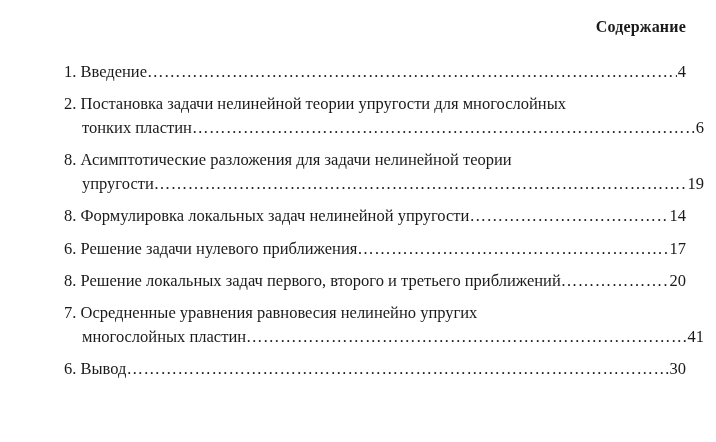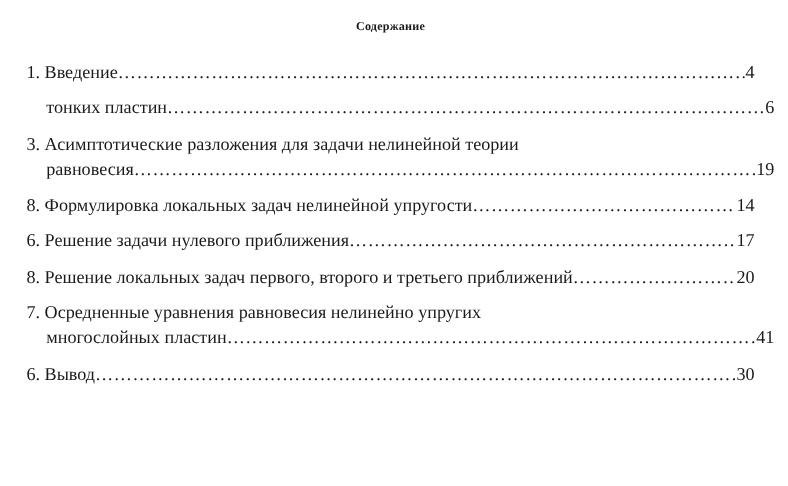--- a/index.html
+++ b/index.html
@@ -15,23 +15,23 @@
     overflow: hidden;
   }
   .page {
     position: relative;
     width: 716px;
     height: 442px;
     box-sizing: border-box;
     padding: 10px 30px 0 24px;
   }
   .doc-title {
-    text-align: center;
+    text-align: right;
     font-weight: bold;
-    font-size: 11px;
+    font-size: 16px;
     letter-spacing: 0.2px;
     margin: 8px 0 24px 0;
   }
   .toc {
     margin: 0;
     padding: 0;
     list-style: none;
   }
   .toc-entry {
     margin-bottom: 9px;
@@ -43,20 +43,21 @@
     align-items: baseline;
     width: 100%;
   }
   .entry-line.indented {
     padding-left: 18px;
     justify-content: flex-end;
   }
   .entry-text {
     white-space: pre;
     flex: 0 0 auto;
+    margin-left: 40px;
   }
   .leader {
     flex: 1 1 auto;
     overflow: hidden;
     white-space: nowrap;
     font-size: 16.5px;
     letter-spacing: 0.5px;
     margin: 0 0px;
     min-width: 0;
   }
@@ -77,34 +78,39 @@
   <div class="doc-title">Содержание</div>
   <ul class="toc">
       <li class="toc-entry">
         <div class="entry-line">
           <span class="entry-text">1. Введение</span>
           <span class="leader">……………………………………………………………………………………………………………………………………………………………………………………………………………………………………………</span>
           <span class="page-num">4</span>
         </div>
       </li>
       <li class="toc-entry">
+        <div class="entry-line no-leader">
+          <span class="entry-text">2. Постановка задачи нелинейной теории упругости для многослойных</span>
+          <span class="leader">……………………………………………………………………………………………………………………………………………………………………………………………………………………………………………</span>
+          <span class="page-num"></span>
+        </div>
         <div class="entry-line indented">
           <span class="entry-text">тонких пластин</span>
           <span class="leader">……………………………………………………………………………………………………………………………………………………………………………………………………………………………………………</span>
           <span class="page-num">6</span>
         </div>
       </li>
       <li class="toc-entry">
         <div class="entry-line no-leader">
-          <span class="entry-text">3. Асимптотические разложения для задачи нелинейной теории</span>
+          <span class="entry-text">8. Асимптотические разложения для задачи нелинейной теории</span>
           <span class="leader">……………………………………………………………………………………………………………………………………………………………………………………………………………………………………………</span>
           <span class="page-num"></span>
         </div>
         <div class="entry-line indented">
-          <span class="entry-text">равновесия</span>
+          <span class="entry-text">упругости</span>
           <span class="leader">……………………………………………………………………………………………………………………………………………………………………………………………………………………………………………</span>
           <span class="page-num">19</span>
         </div>
       </li>
       <li class="toc-entry">
         <div class="entry-line">
           <span class="entry-text">8. Формулировка локальных задач нелинейной упругости</span>
           <span class="leader">……………………………………………………………………………………………………………………………………………………………………………………………………………………………………………</span>
           <span class="page-num">14</span>
         </div>

